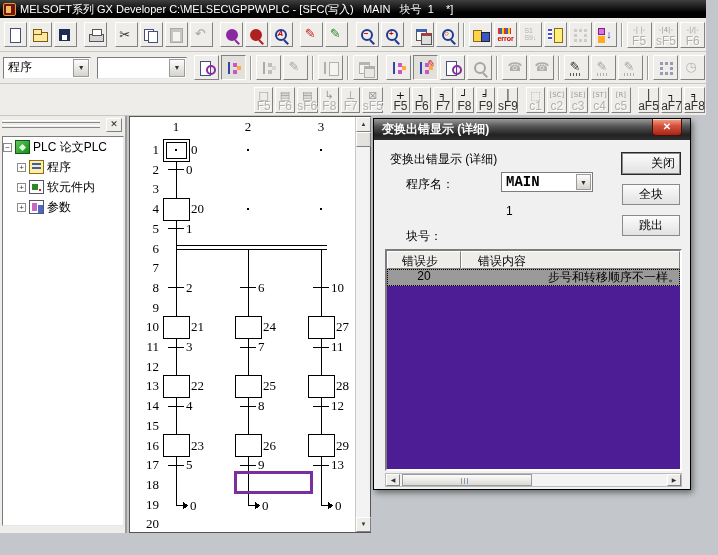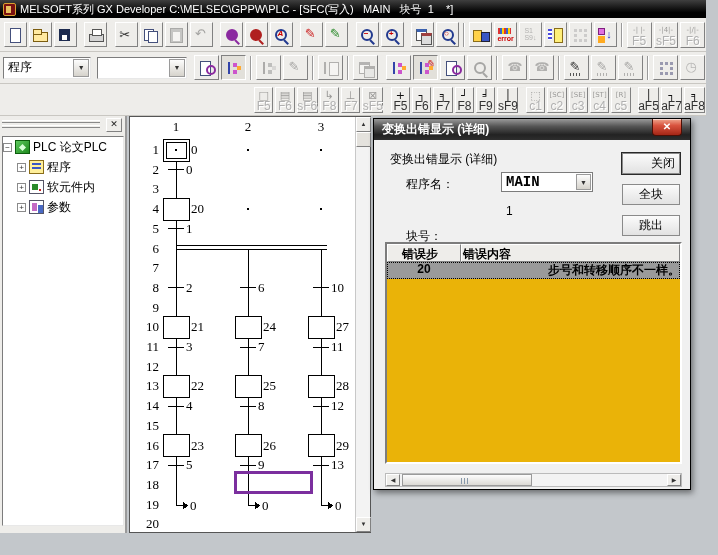--- a/index.html
+++ b/index.html
@@ -158,27 +158,27 @@
   .dlg-combo { position:absolute; left:127px; top:32px; width:92px; height:20px; background:#fff;
     border:1px solid #7c7c7c; display:flex; align-items:center; justify-content:space-between; }
   .dlg-combo .combo-val { font-size:14px; font-weight:bold; font-family:Liberation Mono, monospace; }
   .dlg-combo .combo-arrow { width:15px; height:16px; }
   .dlg-btn { position:absolute; left:248px; width:58px; height:21px; background:linear-gradient(180deg,#fbfbfb,#e2e2e2);
     border:1px solid #8a8a8a; text-align:center; line-height:19px; color:#000; }
   .dlg-btn.default { outline:1px solid #2a2a2a;padding-left:24px; }
   .btn-close { top:13px; }
   .btn-all { top:44px; }
   .btn-jump { top:75px;font-family:Liberation Serif, serif; }
-  .err-list { position:absolute; left:11px; top:102px; width:297px; height:222px; background:#eab308;
-    border:2px solid; border-color:#7c7c7c #fff #fff #7c7c7c; overflow:hidden;font-weight:bold; }
+  .err-list { position:absolute; left:11px; top:109px; width:297px; height:222px; background:#4c1d95;
+    border:2px solid; border-color:#7c7c7c #fff #fff #7c7c7c; overflow:hidden; }
   .err-head { display:flex; height:18px; }
   .err-head .hc { background:#eeedea; border:1px solid; border-color:#fff #818181 #818181 #fff;
     padding:1px 6px 0 14px; font-size:12px; overflow:hidden; white-space:nowrap; }
   .hc.c1 { width:74px; flex:none; }
-  .hc.c2 { flex:1; padding-left:1px; }
+  .hc.c2 { flex:1; padding-left:16px; }
   .err-row { display:flex; height:17px; background:#9a9a9a; outline:1px dotted #000; outline-offset:-1px; }
   .err-row .rc { font-size:12px; color:#000; white-space:nowrap;text-align:right; }
   .rc.c1 { width:74px; flex:none; text-align:center; }
   .rc.c2 { flex:1; padding-left:6px; }
   .hscroll { position:absolute; left:11px; top:333px; width:297px; height:14px; background:#f3f3f3; border:1px solid #bbb;
     display:flex; align-items:center; }
   .hs-btn { width:14px; height:12px; background:#eeedea; border:1px solid; border-color:#fff #818181 #818181 #fff;
     font-size:6px; line-height:10px; text-align:center; color:#333; flex:none; }
   .hs-right { margin-left:auto; }
   .hs-thumb { width:130px; height:12px; margin-left:2px; background:linear-gradient(180deg,#fdfdfd,#dcdad5);

